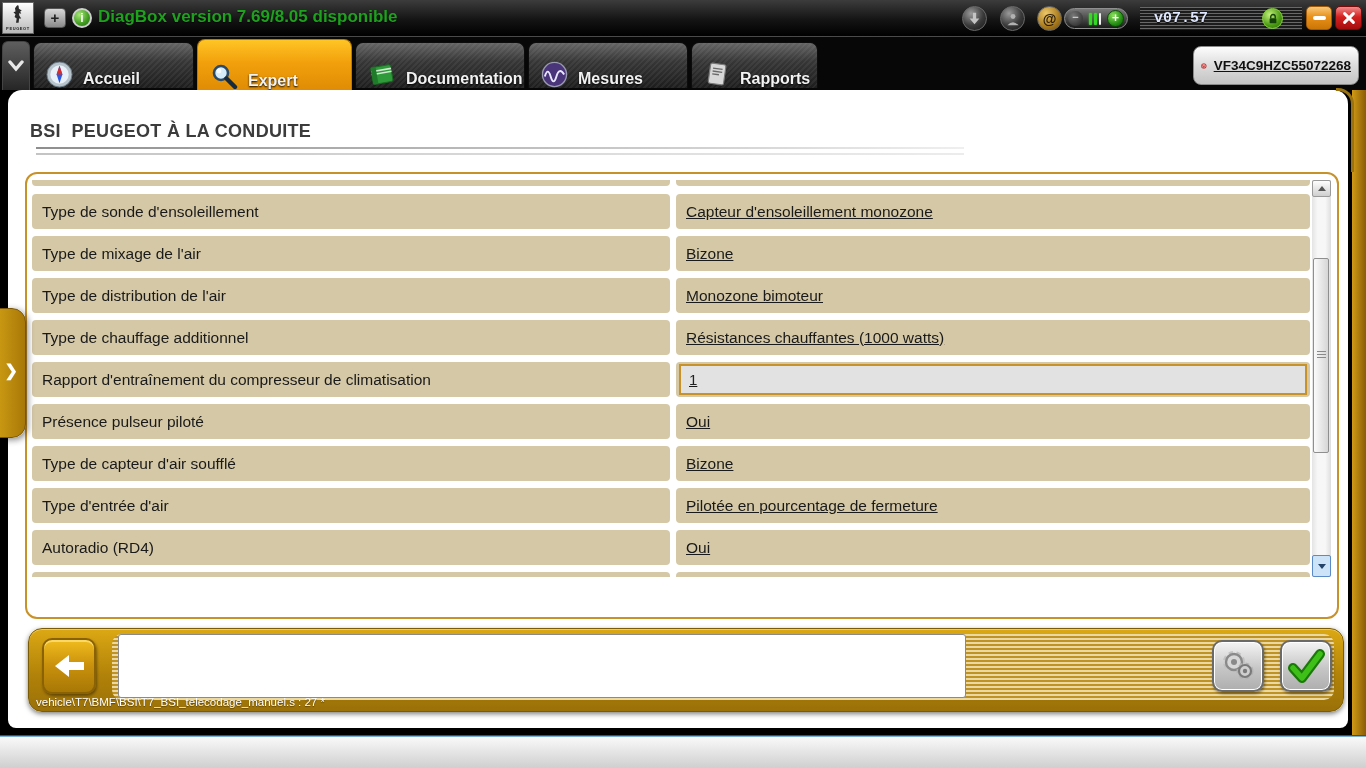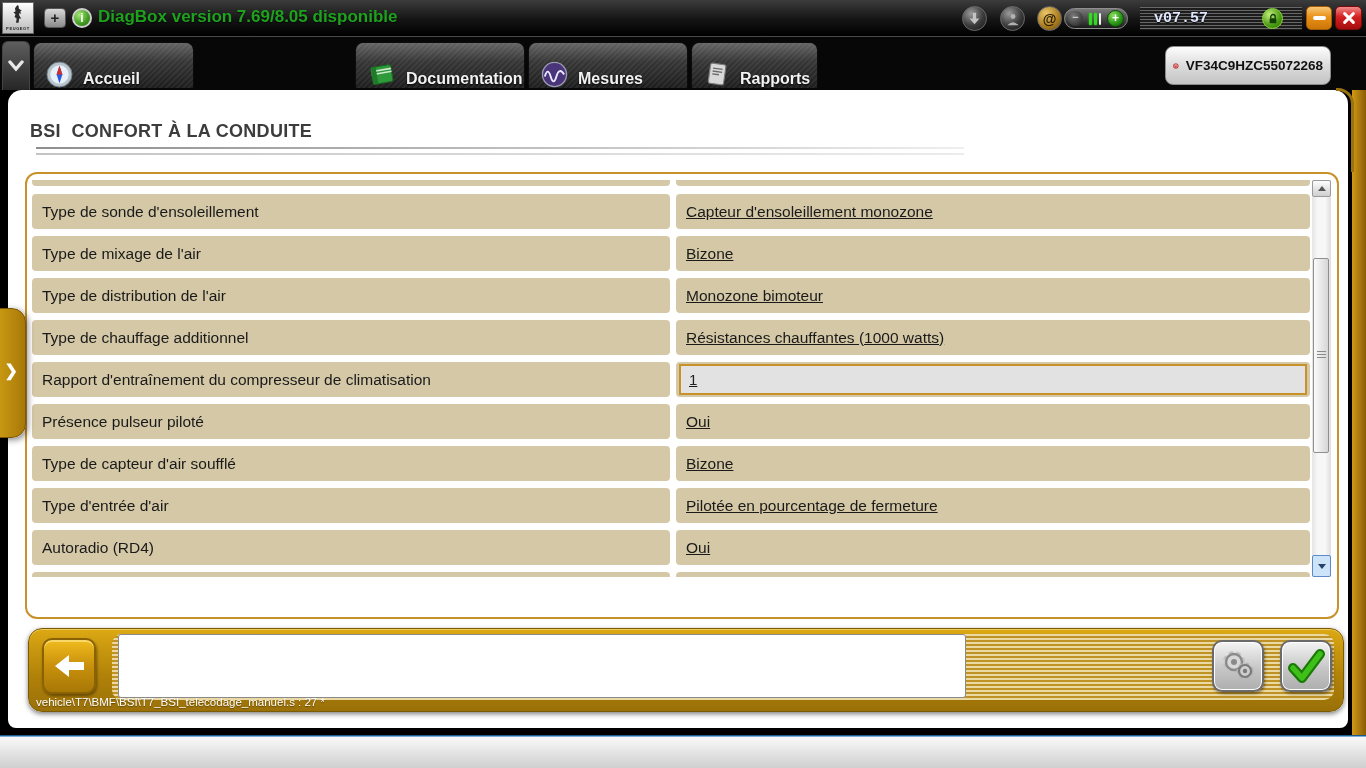--- a/index.html
+++ b/index.html
@@ -68,24 +68,24 @@
     background-blend-mode:overlay; border:1px solid #0c0c0c; border-bottom:none;
     display:flex; align-items:flex-end; gap:10px; padding-left:12px;
     color:#f2f2f2; font-weight:bold; font-size:16px; text-shadow:0 1px 2px #000; }
   .tab.active { top:2px; height:51px;
     background:linear-gradient(#ffc525,#f2a00c 45%,#e08c05); border-color:#b87a08; }
   .tab-accueil { left:33px; width:161px; }
   .tab-expert { left:197px; width:155px; }
   .tab-documentation { left:355px; width:170px; }
   .tab-mesures { left:528px; width:160px; }
   .tab-rapports { left:691px; width:127px; }
-  .vin-btn { position:absolute; left:1165px; top:9px; width:166px; height:39px; border-radius:8px;
+  .vin-btn { position:absolute; left:1193px; top:9px; width:166px; height:39px; border-radius:8px;
     background:linear-gradient(#fdfdfd,#dcdcdc 50%,#c4c4c4); border:1px solid #8a8a8a;
     display:flex; align-items:center; gap:7px; padding:0 7px;
-    font-weight:bold; font-size:13.5px; color:#101010; }
+    font-weight:bold; font-size:13.5px; color:#101010;text-decoration:underline; }
 
   
   .gold-strip { position:absolute; left:1352px; top:90px; width:14px; height:645px;
     background:linear-gradient(90deg,#d09a16,#8a5c06); }
   .main-panel { position:absolute; left:8px; top:90px; width:1340px; height:638px;
     background:#fff; border-radius:14px 14px 8px 8px; }
   .frame-curve { position:absolute; left:1336px; top:88px; width:18px; height:84px;
     border-top:3px solid #9a7210; border-right:3px solid #9a7210; border-top-right-radius:16px; }
   .print-tab { position:absolute; left:1156px; top:90px; width:184px; height:76px;
     background:linear-gradient(#dcbc86,#efe3c4 55%,#ffffff);
@@ -235,20 +235,28 @@
     <div class="tab tab-accueil">
       <svg width="27" height="27" viewBox="0 0 28 28">
         <circle cx="14" cy="14" r="13" fill="#b8c4cc" stroke="#6a7a84" stroke-width="1"></circle>
         <circle cx="14" cy="14" r="9.5" fill="#e8f0f8"></circle>
         <path d="M14 5 L17 14 L14 23 L11 14 Z" fill="#2a5adf"></path>
         <path d="M14 5 L17 14 H11 Z" fill="#d03030"></path>
       </svg>
       <span>Accueil</span>
     </div>
 
+    <div class="tab tab-expert active">
+      <svg width="28" height="28" viewBox="0 0 28 28">
+        <circle cx="11" cy="11" r="7" fill="#d5ecf8" stroke="#2a4a6a" stroke-width="2.6"></circle>
+        <circle cx="9" cy="9" r="2.4" fill="#fff" opacity=".8"></circle>
+        <line x1="16.5" y1="16.5" x2="25" y2="25" stroke="#17293b" stroke-width="4.4" stroke-linecap="round"></line>
+      </svg>
+      <span>Expert</span>
+    </div>
 
     <div class="tab tab-documentation">
       <svg width="28" height="26" viewBox="0 0 28 26">
         <g transform="rotate(-10 14 13)">
           <rect x="4" y="4" width="20" height="17" rx="2" fill="#2f9a3a" stroke="#1a6a22" stroke-width="1"></rect>
           <path d="M4 8 h20 M4 11 h20" stroke="#cfe8cf" stroke-width="1.6"></path>
           <rect x="4" y="4" width="5" height="17" fill="#1f7a2a"></rect>
         </g>
       </svg>
       <span>Documentation</span>
@@ -282,21 +290,21 @@
       </svg>
       <span>VF34C9HZC55072268</span>
     </div>
   </div>
 
   <div class="gold-strip"></div>
   <div class="main-panel"></div>
   <div class="frame-curve"></div>
 
 
-  <div class="page-title">BSI  CONFORT À LA CONDUITE</div>
+  <div class="page-title">BSI  PEUGEOT À LA CONDUITE</div>
   <div class="sep1"></div>
   <div class="sep2"></div>
 
   <div class="table-panel"></div>
 
   <div class="viewport">
     <div class="row-sliver">
       <div class="c l"></div>
         <div class="c r"></div>
     </div>

